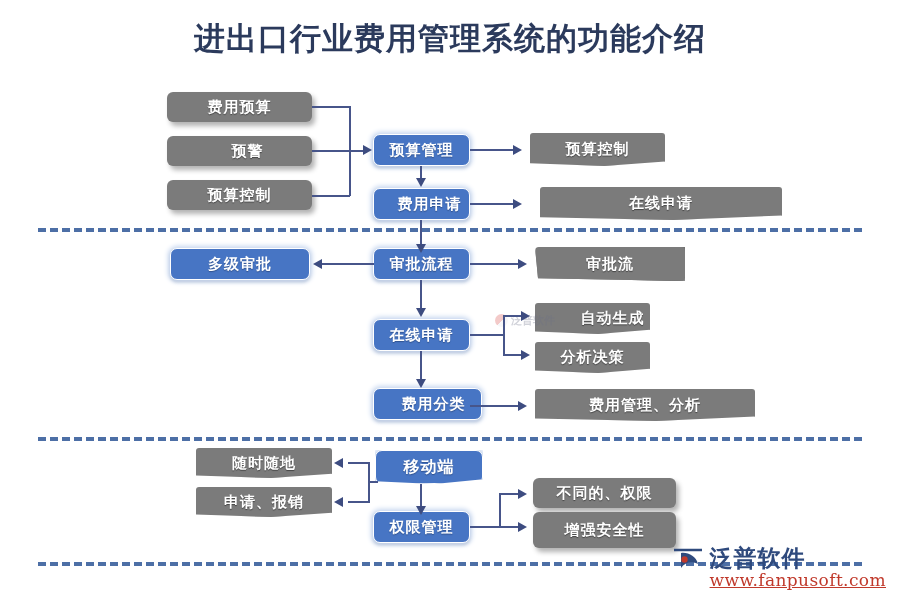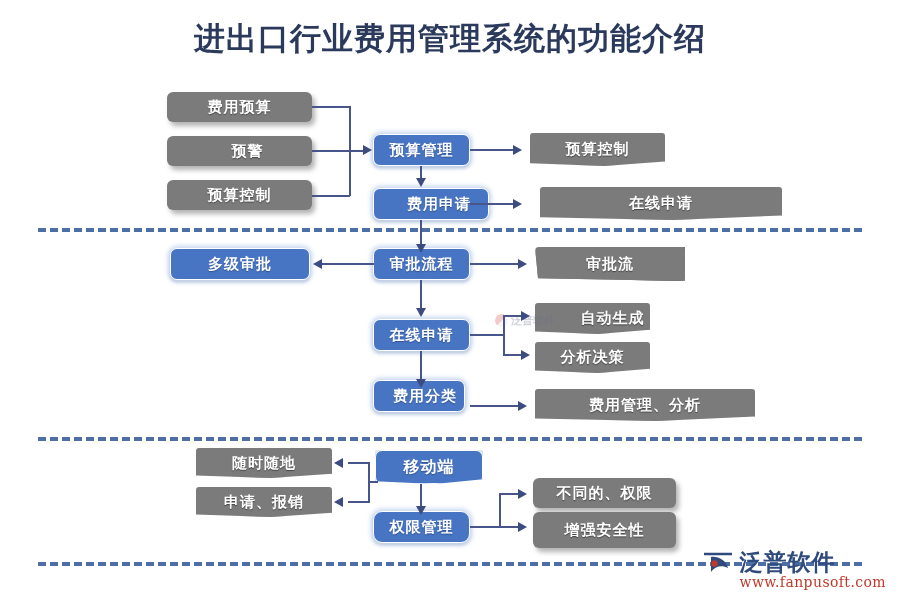--- a/index.html
+++ b/index.html
@@ -109,22 +109,22 @@
   }
 
   .logo{
     position:absolute; right:14px; bottom:10px;
     display:flex;align-items:flex-start; z-index:5;
   }
   .logo-mark{ width:34px;height:34px;position:relative;margin-right:4px;}
   .logo-text{ display:flex;flex-direction:column;align-items:flex-start; }
   .logo-cn{ font-size:23px;font-weight:bold;color:#2f4a7d;letter-spacing:1px;line-height:1.05;
             font-family:"DejaVu Sans","Liberation Sans",sans-serif;}
-  .logo-url{ font-size:14px;color:#c0392b;letter-spacing:.4px;
-             font-family:"DejaVu Serif","Liberation Serif",serif;}
+  .logo-url{ font-size:17px;color:#c0392b;letter-spacing:.4px;
+             font-family:"DejaVu Serif","Liberation Serif",serif;text-decoration:underline;}
 </style>
 </head>
 <body>
 
 <div id="canvas">
 
   <div class="title">进出口行业费用管理系统的功能介绍</div>
 
   <div class="divider" style="top:228px;"></div>
   <div class="divider" style="top:437px;"></div>
@@ -142,21 +142,21 @@
 
   <div class="ln h" style="left:312px;top:106px;width:38px;"></div>
   <div class="ln h" style="left:312px;top:195px;width:38px;"></div>
   <div class="ln v" style="left:349px;top:106px;height:90px;"></div>
   <div class="ln h" style="left:312px;top:150px;width:53px;"></div>
   <div class="arw arw-r" style="left:363px;top:145px;"></div>
 
   <div class="node blue" style="left:373px;top:134px;width:97px;height:32px;">
     <span>预算管理</span>
   </div>
-  <div class="node blue" style="left:373px;top:188px;width:116px;height:32px;padding-left:16px;">
+  <div class="node blue" style="left:373px;top:188px;width:97px;height:32px;padding-left:16px;">
     <span>费用申请</span>
   </div>
 
   <div class="ln v" style="left:420px;top:166px;height:13px;"></div>
   <div class="arw arw-d" style="left:416px;top:178px;"></div>
 
   <div class="ln h" style="left:470px;top:149px;width:45px;"></div>
   <div class="arw arw-r" style="left:513px;top:145px;"></div>
   <div class="node gray gray-flat skew-b" style="left:530px;top:133px;width:135px;height:33px;">
     <span>预算控制</span>
@@ -206,21 +206,21 @@
   <div class="node gray gray-flat skew-b" style="left:535px;top:303px;width:115px;height:31px;padding-left:40px;">
     <span>自动生成</span>
   </div>
   <div class="node gray gray-flat skew-b" style="left:535px;top:342px;width:115px;height:31px;">
     <span>分析决策</span>
   </div>
 
   <div class="ln v" style="left:420px;top:351px;height:30px;"></div>
   <div class="arw arw-d" style="left:416px;top:379px;"></div>
 
-  <div class="node blue" style="left:373px;top:380px;width:92px;height:32px;padding-left:12px;">
+  <div class="node blue" style="left:373px;top:388px;width:109px;height:32px;padding-left:12px;">
     <span>费用分类</span>
   </div>
 
   <div class="ln h" style="left:470px;top:405px;width:50px;"></div>
   <div class="arw arw-r" style="left:518px;top:401px;"></div>
   <div class="node gray gray-flat skew-b" style="left:535px;top:389px;width:220px;height:32px;">
     <span>费用管理、分析</span>
   </div>
 
   <div class="node gray gray-flat skew-b" style="left:196px;top:448px;width:136px;height:30px;">
@@ -237,21 +237,21 @@
   <div class="ln v" style="left:368px;top:462px;height:40px;"></div>
   <div class="ln h" style="left:368px;top:481px;width:10px;"></div>
 
   <div class="node blue skew-b" style="left:375px;top:450px;width:108px;height:34px;font-size:16px;">
     <span>移动端</span>
   </div>
 
   <div class="ln v" style="left:420px;top:484px;height:24px;"></div>
   <div class="arw arw-d" style="left:416px;top:506px;"></div>
 
-  <div class="node blue" style="left:373px;top:511px;width:97px;height:32px;border-radius:9px;">
+  <div class="node blue" style="left:373px;top:511px;width:97px;height:32px;">
     <span>权限管理</span>
   </div>
 
   <div class="ln h" style="left:470px;top:526px;width:30px;"></div>
   <div class="ln v" style="left:499px;top:493px;height:34px;"></div>
   <div class="ln h" style="left:499px;top:493px;width:21px;"></div>
   <div class="arw arw-r" style="left:518px;top:489px;"></div>
   <div class="ln h" style="left:499px;top:526px;width:21px;"></div>
   <div class="arw arw-r" style="left:518px;top:522px;"></div>
 

